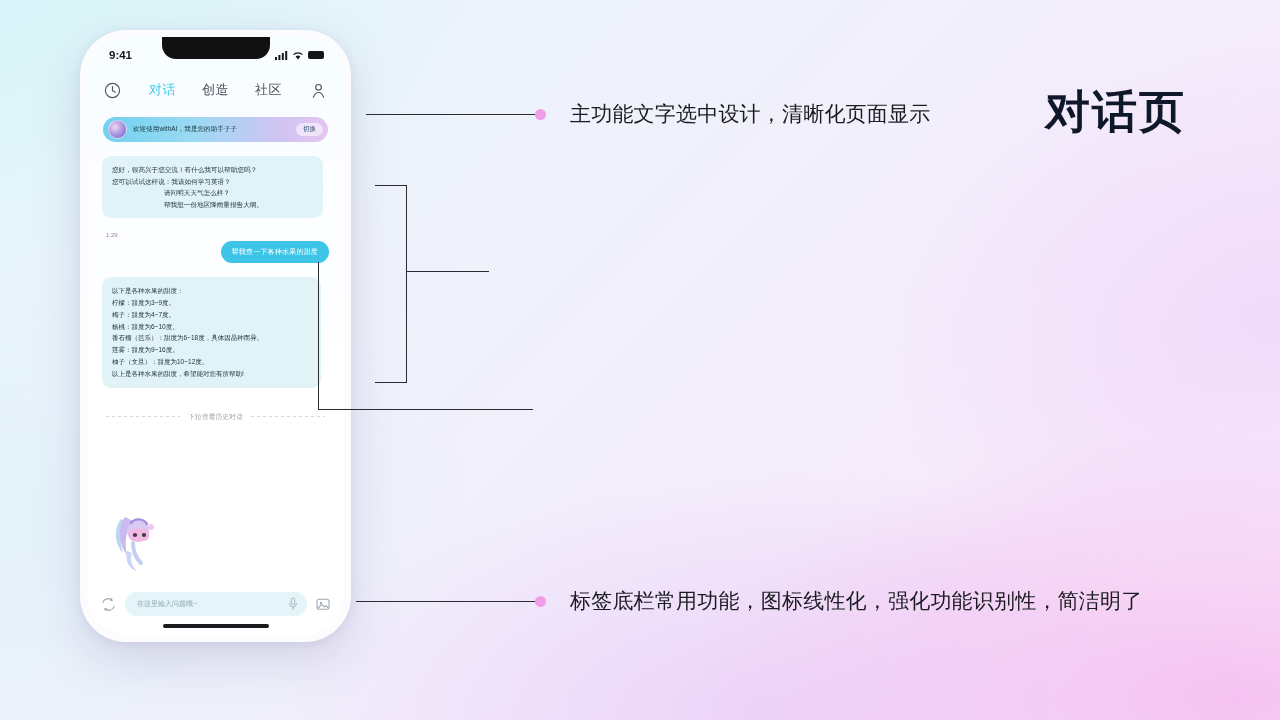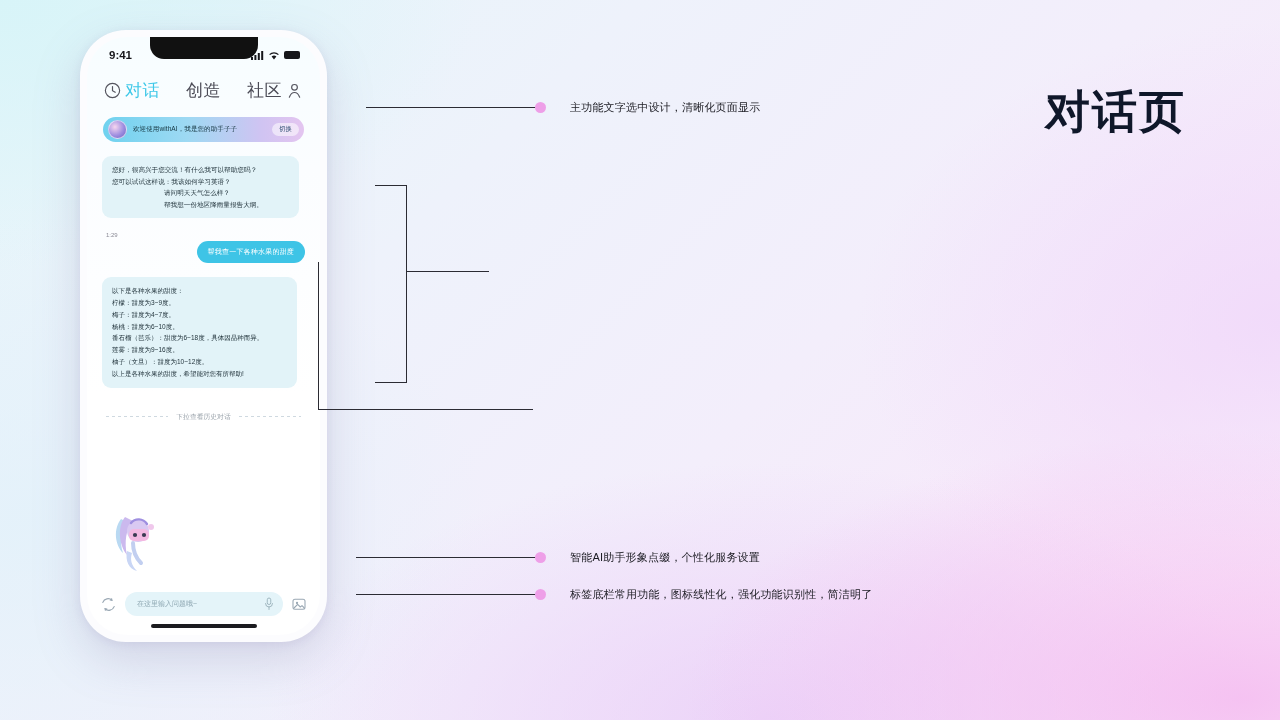--- a/index.html
+++ b/index.html
@@ -18,40 +18,40 @@
 
   
   .anno-layer { position:absolute; inset:0; }
   .anno { position:absolute; display:flex; align-items:center; }
   .anno-line { height:1px; background:#2b2b33; }
   .anno-dot {
     width:11px; height:11px; border-radius:50%;
     background:#ee9fe8; flex:0 0 auto; margin-left:-1px;
   }
   .anno-text {
-    font-size:11px; color:#1b1b22; white-space:nowrap;
+    font-size:21px; color:#1b1b22; white-space:nowrap;
     margin-left:24px; letter-spacing:.2px;
   }
   .bracket {
     position:absolute; border:1px solid #2b2b33; border-left:none;
     background:transparent;
   }
   .bracket-stem { position:absolute; height:1px; background:#2b2b33; }
   .elbow { position:absolute; border:1px solid #2b2b33; border-top:none; border-right:none; }
 
   .title-big {
     position:absolute; right:94px; top:82px;
     font-size:45px; font-weight:bold; color:#0f172a;
     letter-spacing:2px;
     font-family:"Liberation Sans","DejaVu Sans",sans-serif;
   }
 
   
   .phone {
-    position:absolute; left:80px; top:30px; width:247px; height:612px;
+    position:absolute; left:80px; top:30px; width:271px; height:612px;
     border-radius:46px; background:#fcfcfe;
     box-shadow:0 18px 46px rgba(140,130,175,.26), 0 2px 10px rgba(140,130,175,.14);
     padding:7px;
   }
   .screen {
     width:100%; height:100%; border-radius:40px; overflow:hidden;
     position:relative;
     background:linear-gradient(180deg,#f7fdff 0%,#fbfdff 22%,#ffffff 60%,#ffffff 100%);
     display:flex; flex-direction:column;
   }
@@ -65,21 +65,21 @@
     font-size:11.5px; font-weight:bold; color:#16161a;
   }
   .status-right { display:flex; align-items:center; gap:4px; }
   .batt { width:16px; height:8px; border-radius:2px; background:#16161a; }
 
   .navbar {
     flex:0 0 auto; height:34px; display:flex; align-items:center;
     padding:0 16px; gap:0;
   }
   .nav-tabs { flex:1; display:flex; justify-content:center; gap:26px; }
-  .tab { font-size:17px; color:#4a4a55; letter-spacing:.5px; }
+  .tab { font-size:13px; color:#4a4a55; letter-spacing:.5px; }
   .tab.active { color:#3ec8e8; }
   .icon-btn { width:19px; height:19px; flex:0 0 auto; }
 
   .chat {
     flex:1; overflow:hidden; padding:6px 13px 0 13px; position:relative;
   }
 
   .banner {
     margin:4px 3px 0 3px; height:25px; border-radius:13px;
     background:linear-gradient(90deg,#6fd2ef 0%,#9ed9f3 42%,#cfc4f2 78%,#e4c5f0 100%);
@@ -265,25 +265,20 @@
     <span class="anno-dot"></span>
     <span class="anno-text">主功能文字选中设计，清晰化页面显示</span>
   </div>
 
   <div class="bracket" style="left:375px; top:185px; width:32px; height:198px;"></div>
   <span class="bracket-stem" style="left:407px; top:271px; width:82px;"></span>
 
   <div class="elbow" style="left:318px; top:262px; width:0px; height:148px; border-bottom:none;"></div>
   <span class="bracket-stem" style="left:318px; top:409px; width:215px;"></span>
 
-  <div class="anno" style="left:356px; top:550px;">
-    <span class="anno-line" style="width:180px;"></span>
-    <span class="anno-dot"></span>
-    <span class="anno-text">智能AI助手形象点缀，个性化服务设置</span>
-  </div>
 
   <div class="anno" style="left:356px; top:562px;margin-top:25px;">
     <span class="anno-line" style="width:180px;"></span>
     <span class="anno-dot"></span>
     <span class="anno-text">标签底栏常用功能，图标线性化，强化功能识别性，简洁明了</span>
   </div>
 </div>
 
 <div class="title-big">对话页</div>
 

